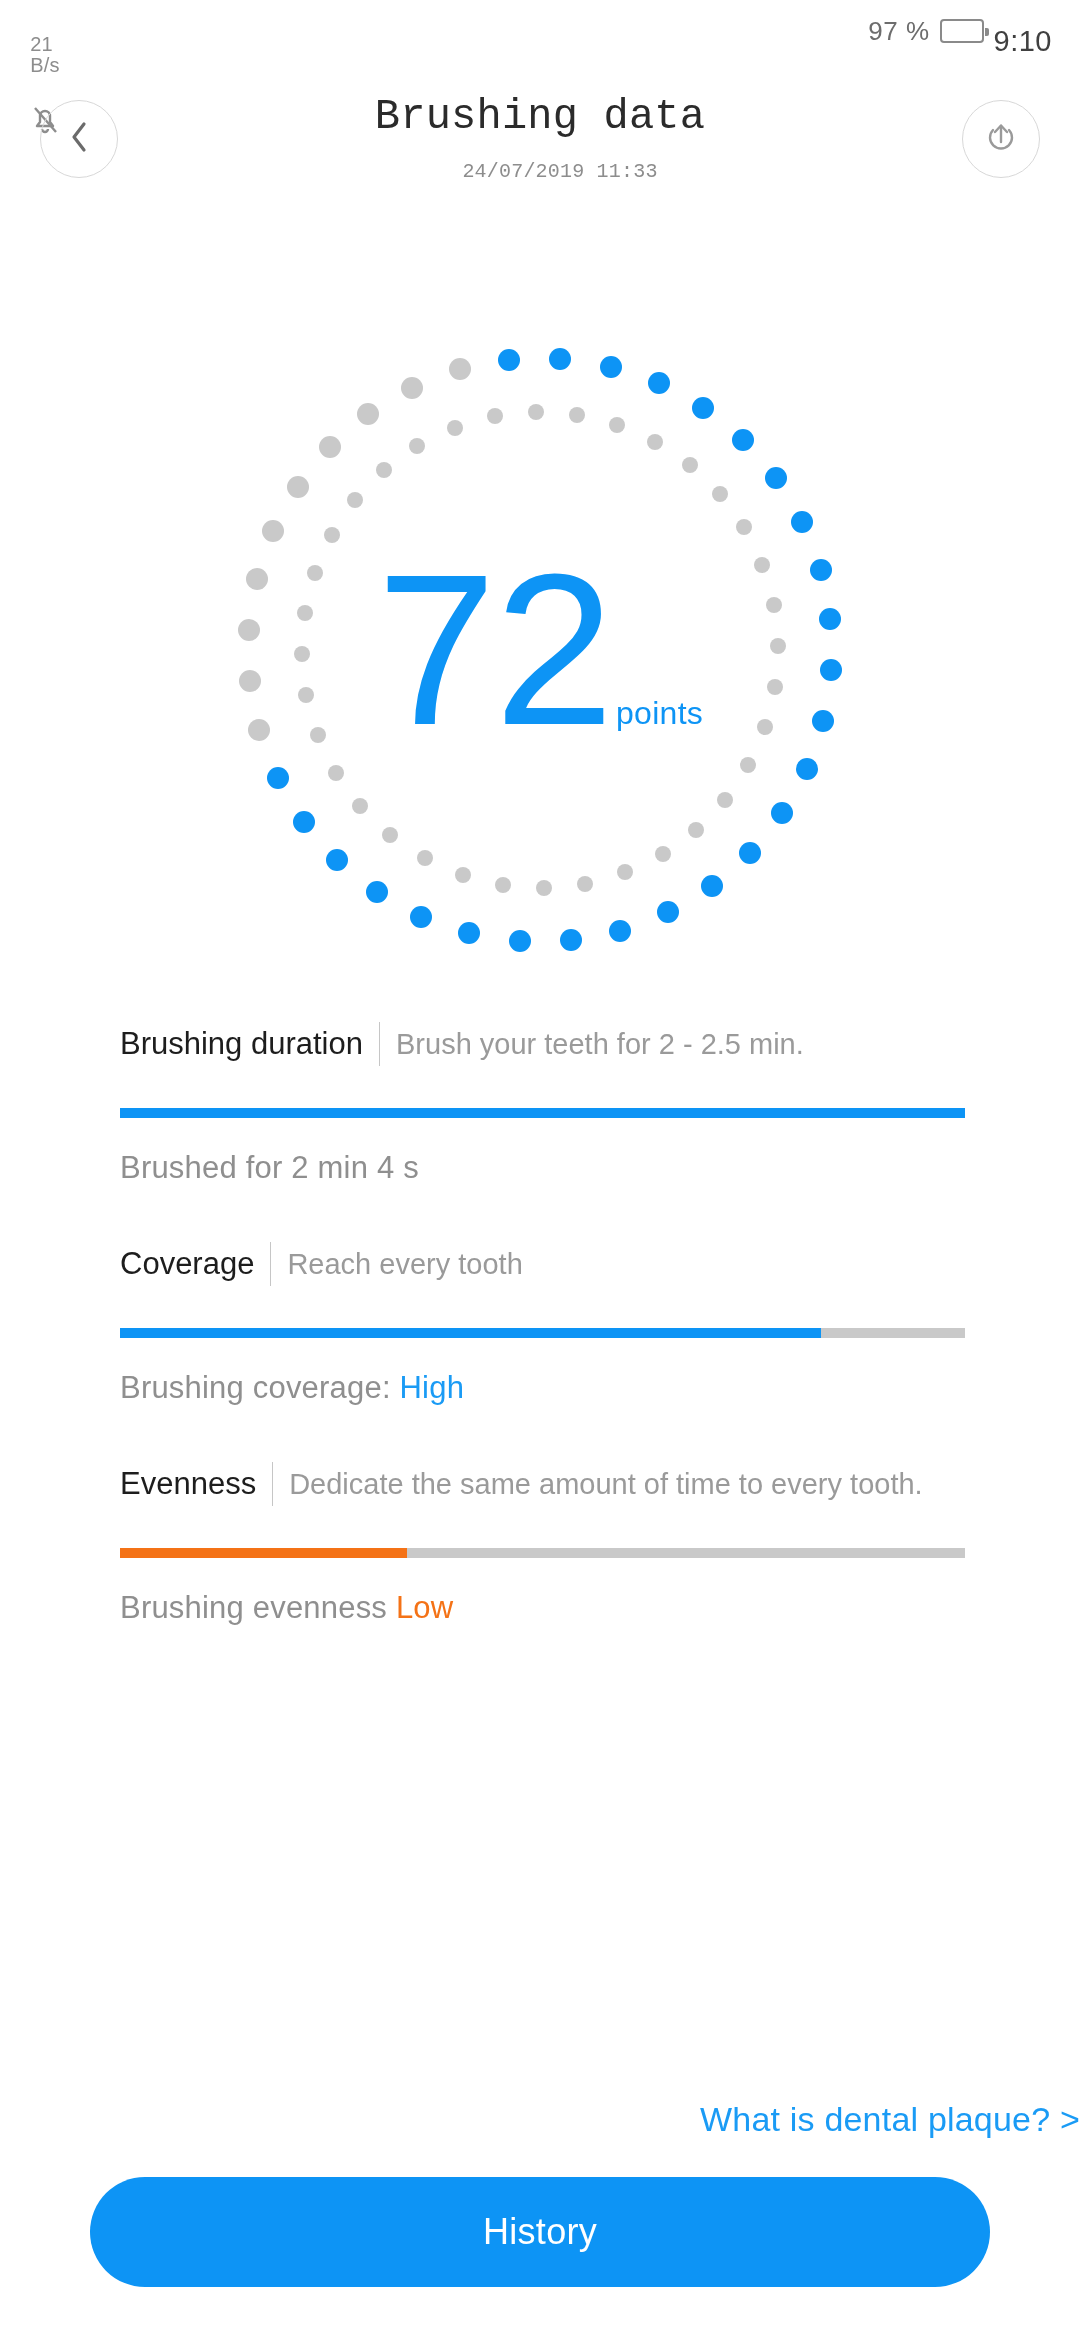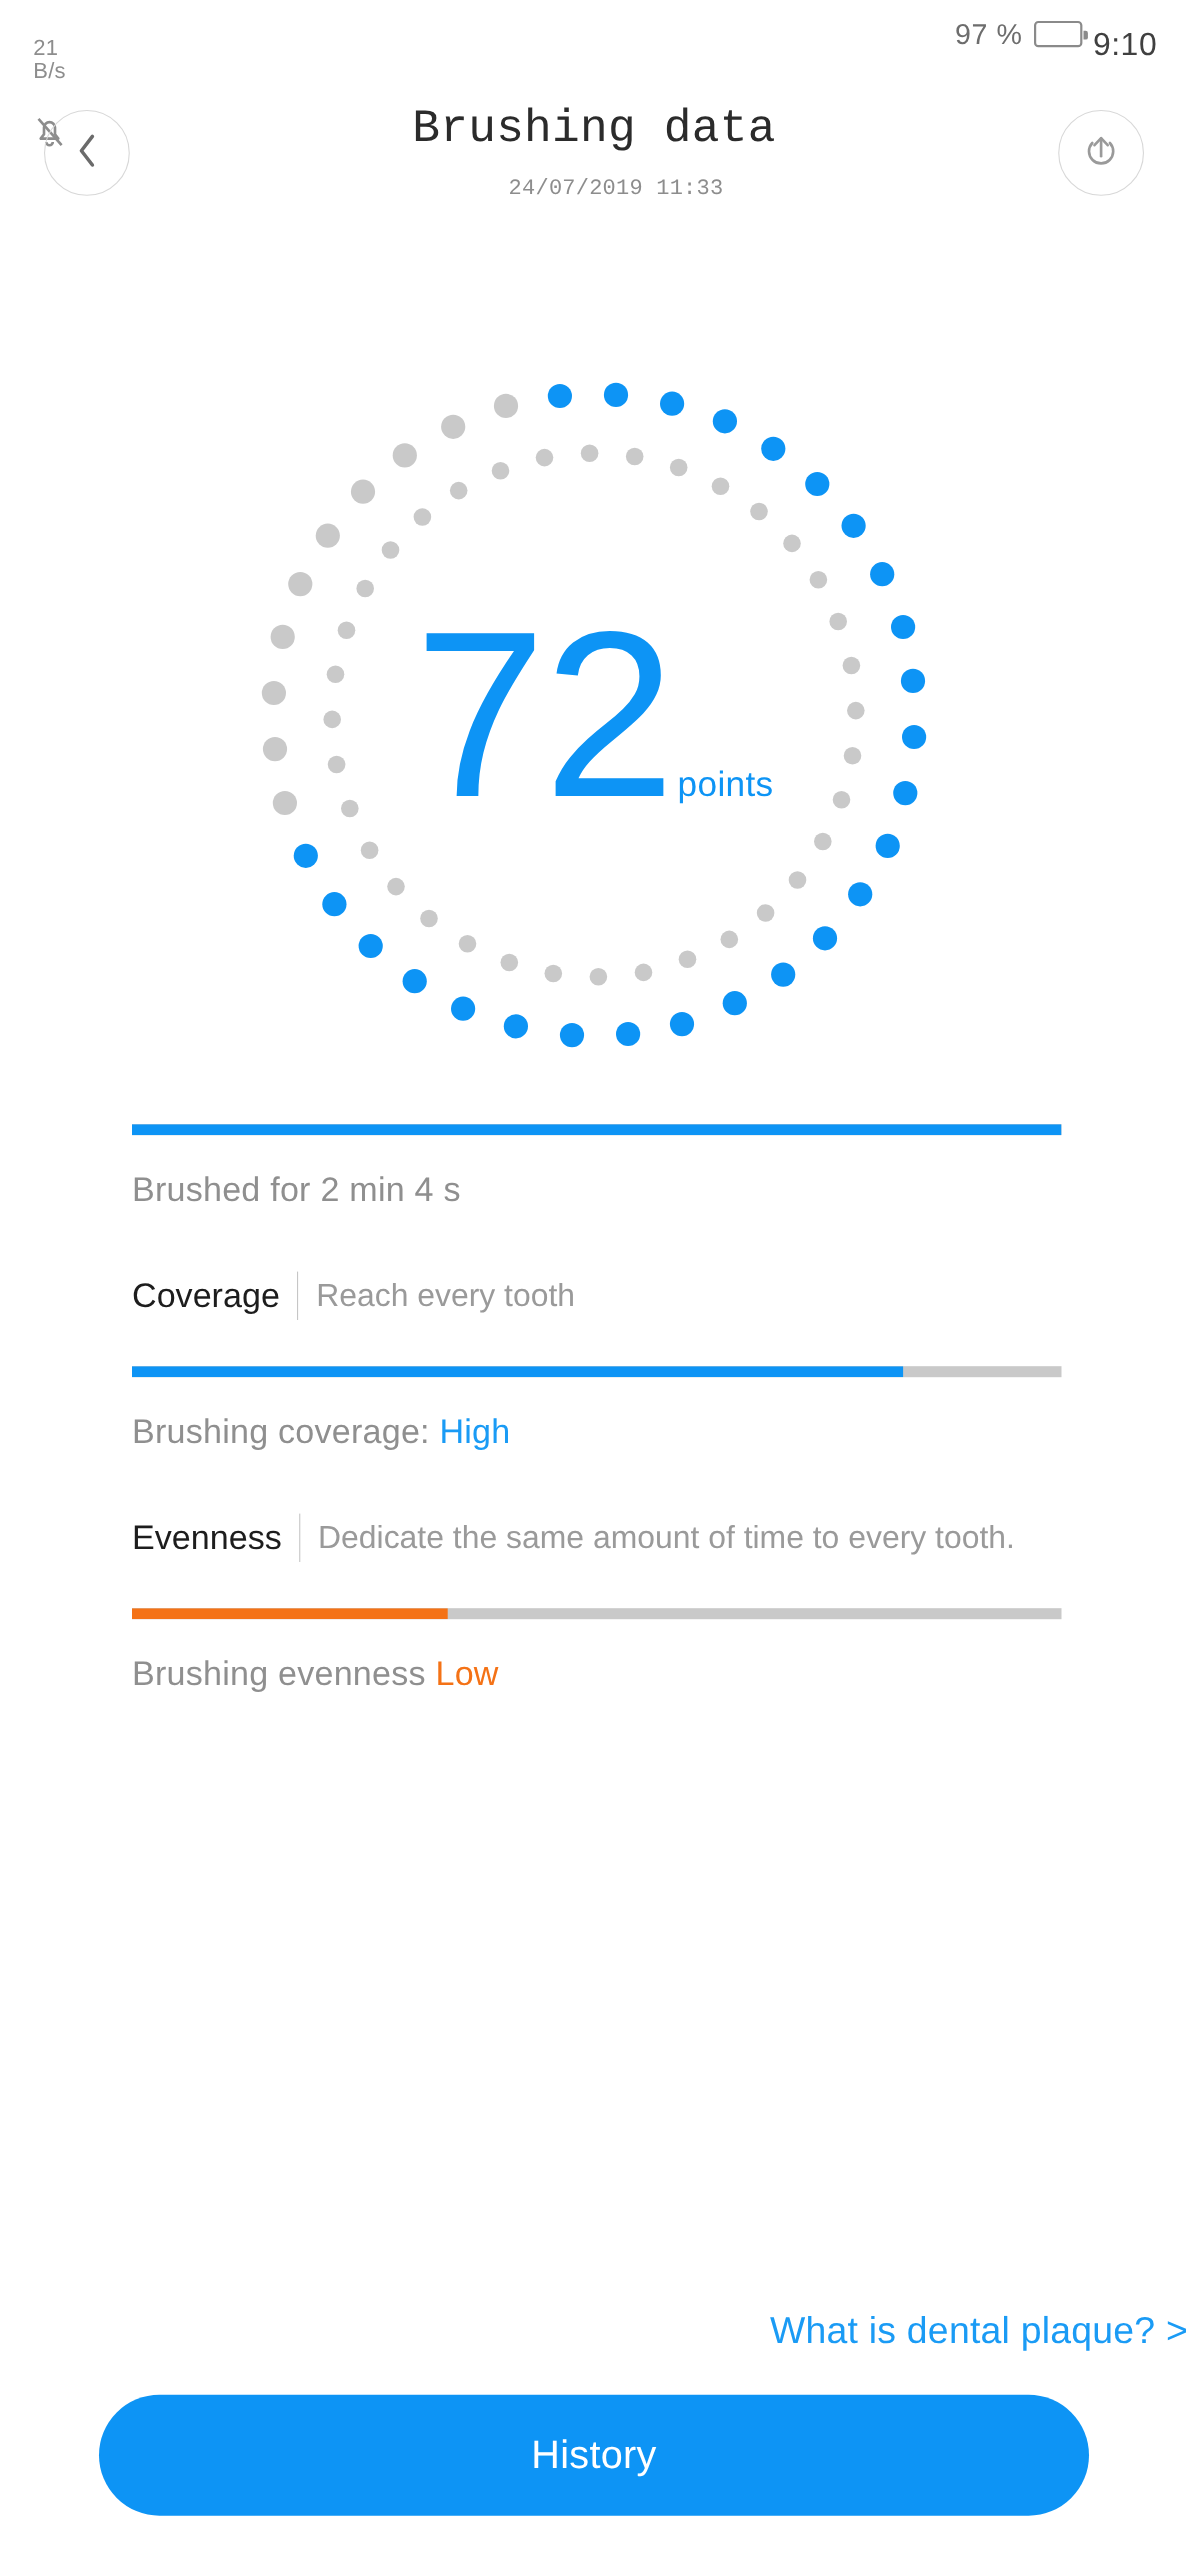--- a/index.html
+++ b/index.html
@@ -397,20 +397,25 @@
       <div class="dot" style="width: 16px; height: 16px; left: 216.708px; top: 79.8079px; background: rgb(201, 201, 201);"></div>
       <div class="dot" style="width: 16px; height: 16px; left: 256.587px; top: 68.3727px; background: rgb(201, 201, 201);"></div>
     </div>
   <div class="score-center">
     <span class="score-num" id="scoreNum" style="color: rgb(13, 148, 245);">72</span><span class="score-unit" id="scoreUnit" style="color: rgb(13, 148, 245);">points</span>
   </div>
 </div>
 
 <div class="metrics" id="metrics">
     <div class="metric">
+      <div class="metric-head">
+        <div class="metric-name">Brushing duration</div>
+        <div class="metric-sep"></div>
+        <div class="metric-hint">Brush your teeth for 2 - 2.5 min.</div>
+      </div>
       <div class="bar-track">
         <div class="bar-fill" style="width: 100%; background: rgb(13, 148, 245);"></div>
       </div>
       <div class="metric-value"><span>Brushed for 2 min 4 s</span></div>
     </div>
     <div class="metric">
       <div class="metric-head">
         <div class="metric-name">Coverage</div>
         <div class="metric-sep"></div>
         <div class="metric-hint">Reach every tooth</div>

